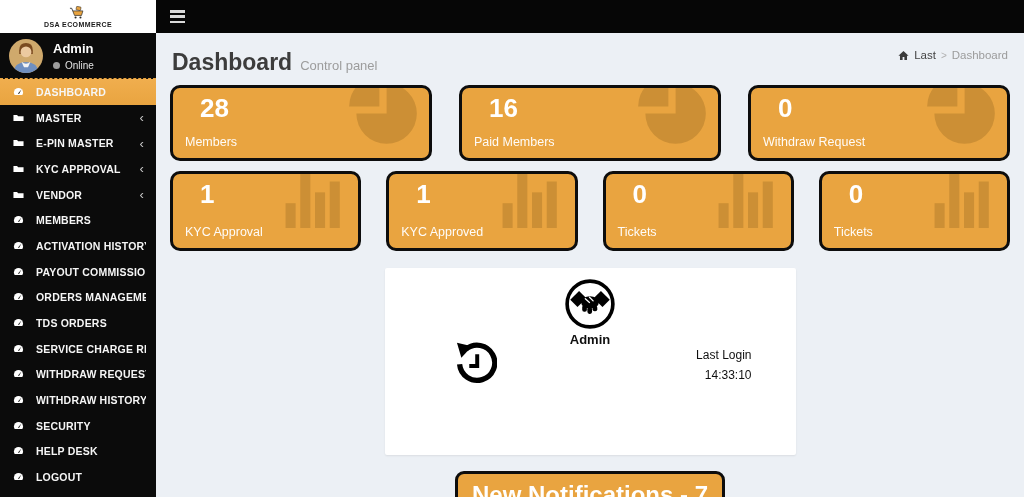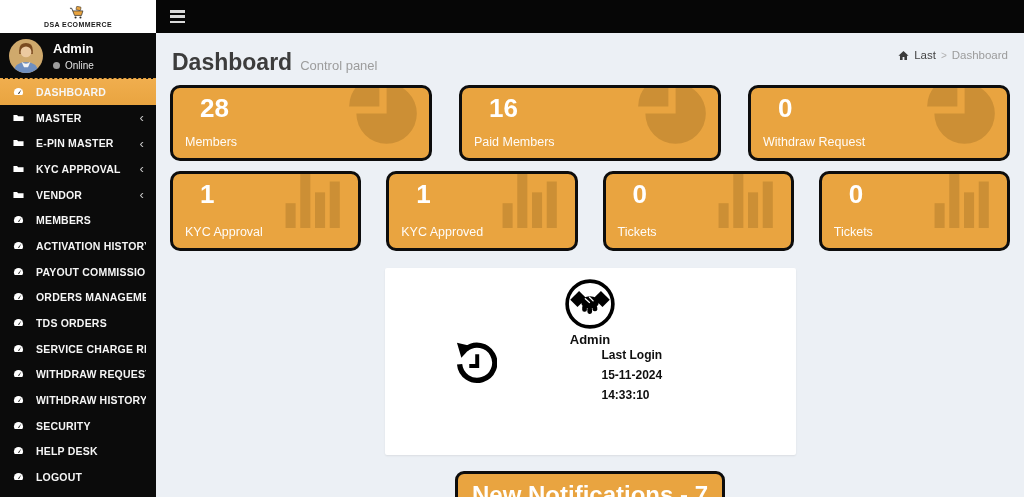--- a/index.html
+++ b/index.html
@@ -62,22 +62,22 @@
   .stat-icon.pie{top:-14px; right:10px; width:72px; height:72px;}
   .stat-icon.bars{top:-8px; right:12px; width:62px; height:62px;}
 
   .info-panel{width:411px; height:187px; margin:17px auto 0; background:#fff; position:relative;
     box-shadow:0 1px 2px rgba(0,0,0,.08); border-radius:2px;}
   .handshake{position:absolute; top:10px; left:50%; transform:translateX(-50%); width:52px; height:52px;}
   .handshake svg{width:100%; height:100%;}
   .panel-admin{position:absolute; top:64px; left:0; width:100%; text-align:center; font-size:13px; font-weight:700; color:#0f0f0f;}
   .history-btn{position:absolute; left:68px; top:73px; width:44px; height:44px; cursor:pointer;}
   .history-btn svg{width:100%; height:100%;}
-  .last-login{position:absolute; left:217px; top:78px; width:150px; text-align:left;
-    font-size:12px; font-weight:700; color:#0f0f0f; line-height:1.65;}
+  .last-login{position:absolute; left:217px; top:78px; width:150px; text-align:right;
+    font-size:12px; font-weight:400; color:#0f0f0f; line-height:1.65;}
 
   .notify-btn{display:block; width:270px; margin:16px auto 0; background:var(--accent); border:3px solid var(--card-border);
     border-radius:9px; color:#fff; font-weight:700; font-size:24px; text-align:center; padding:7px 0 12px;
     font-family:"Liberation Sans", sans-serif; cursor:pointer;}
 </style>
 </head>
 <body>
 
 <aside class="sidebar">
   <div class="logo">
@@ -388,20 +388,19 @@
     <div class="panel-admin">Admin</div>
     <div class="history-btn">
       <svg viewBox="0 0 100 100">
         <path d="M29 19 A40 40 0 1 1 15 53" fill="none" stroke="#000" stroke-width="12"></path>
         <polygon points="9,4 43,12 19,38" fill="#000"></polygon>
         <path d="M55 30 V57 H37" fill="none" stroke="#000" stroke-width="9"></path>
       </svg>
     </div>
     <div class="last-login">
       <div>Last Login</div>
-      <div>15-11-2024</div>
       <div>14:33:10</div>
     </div>
   </section>
 
   <button class="notify-btn">New Notifications - 7</button>
 
 </main>
 
 </body></html>

